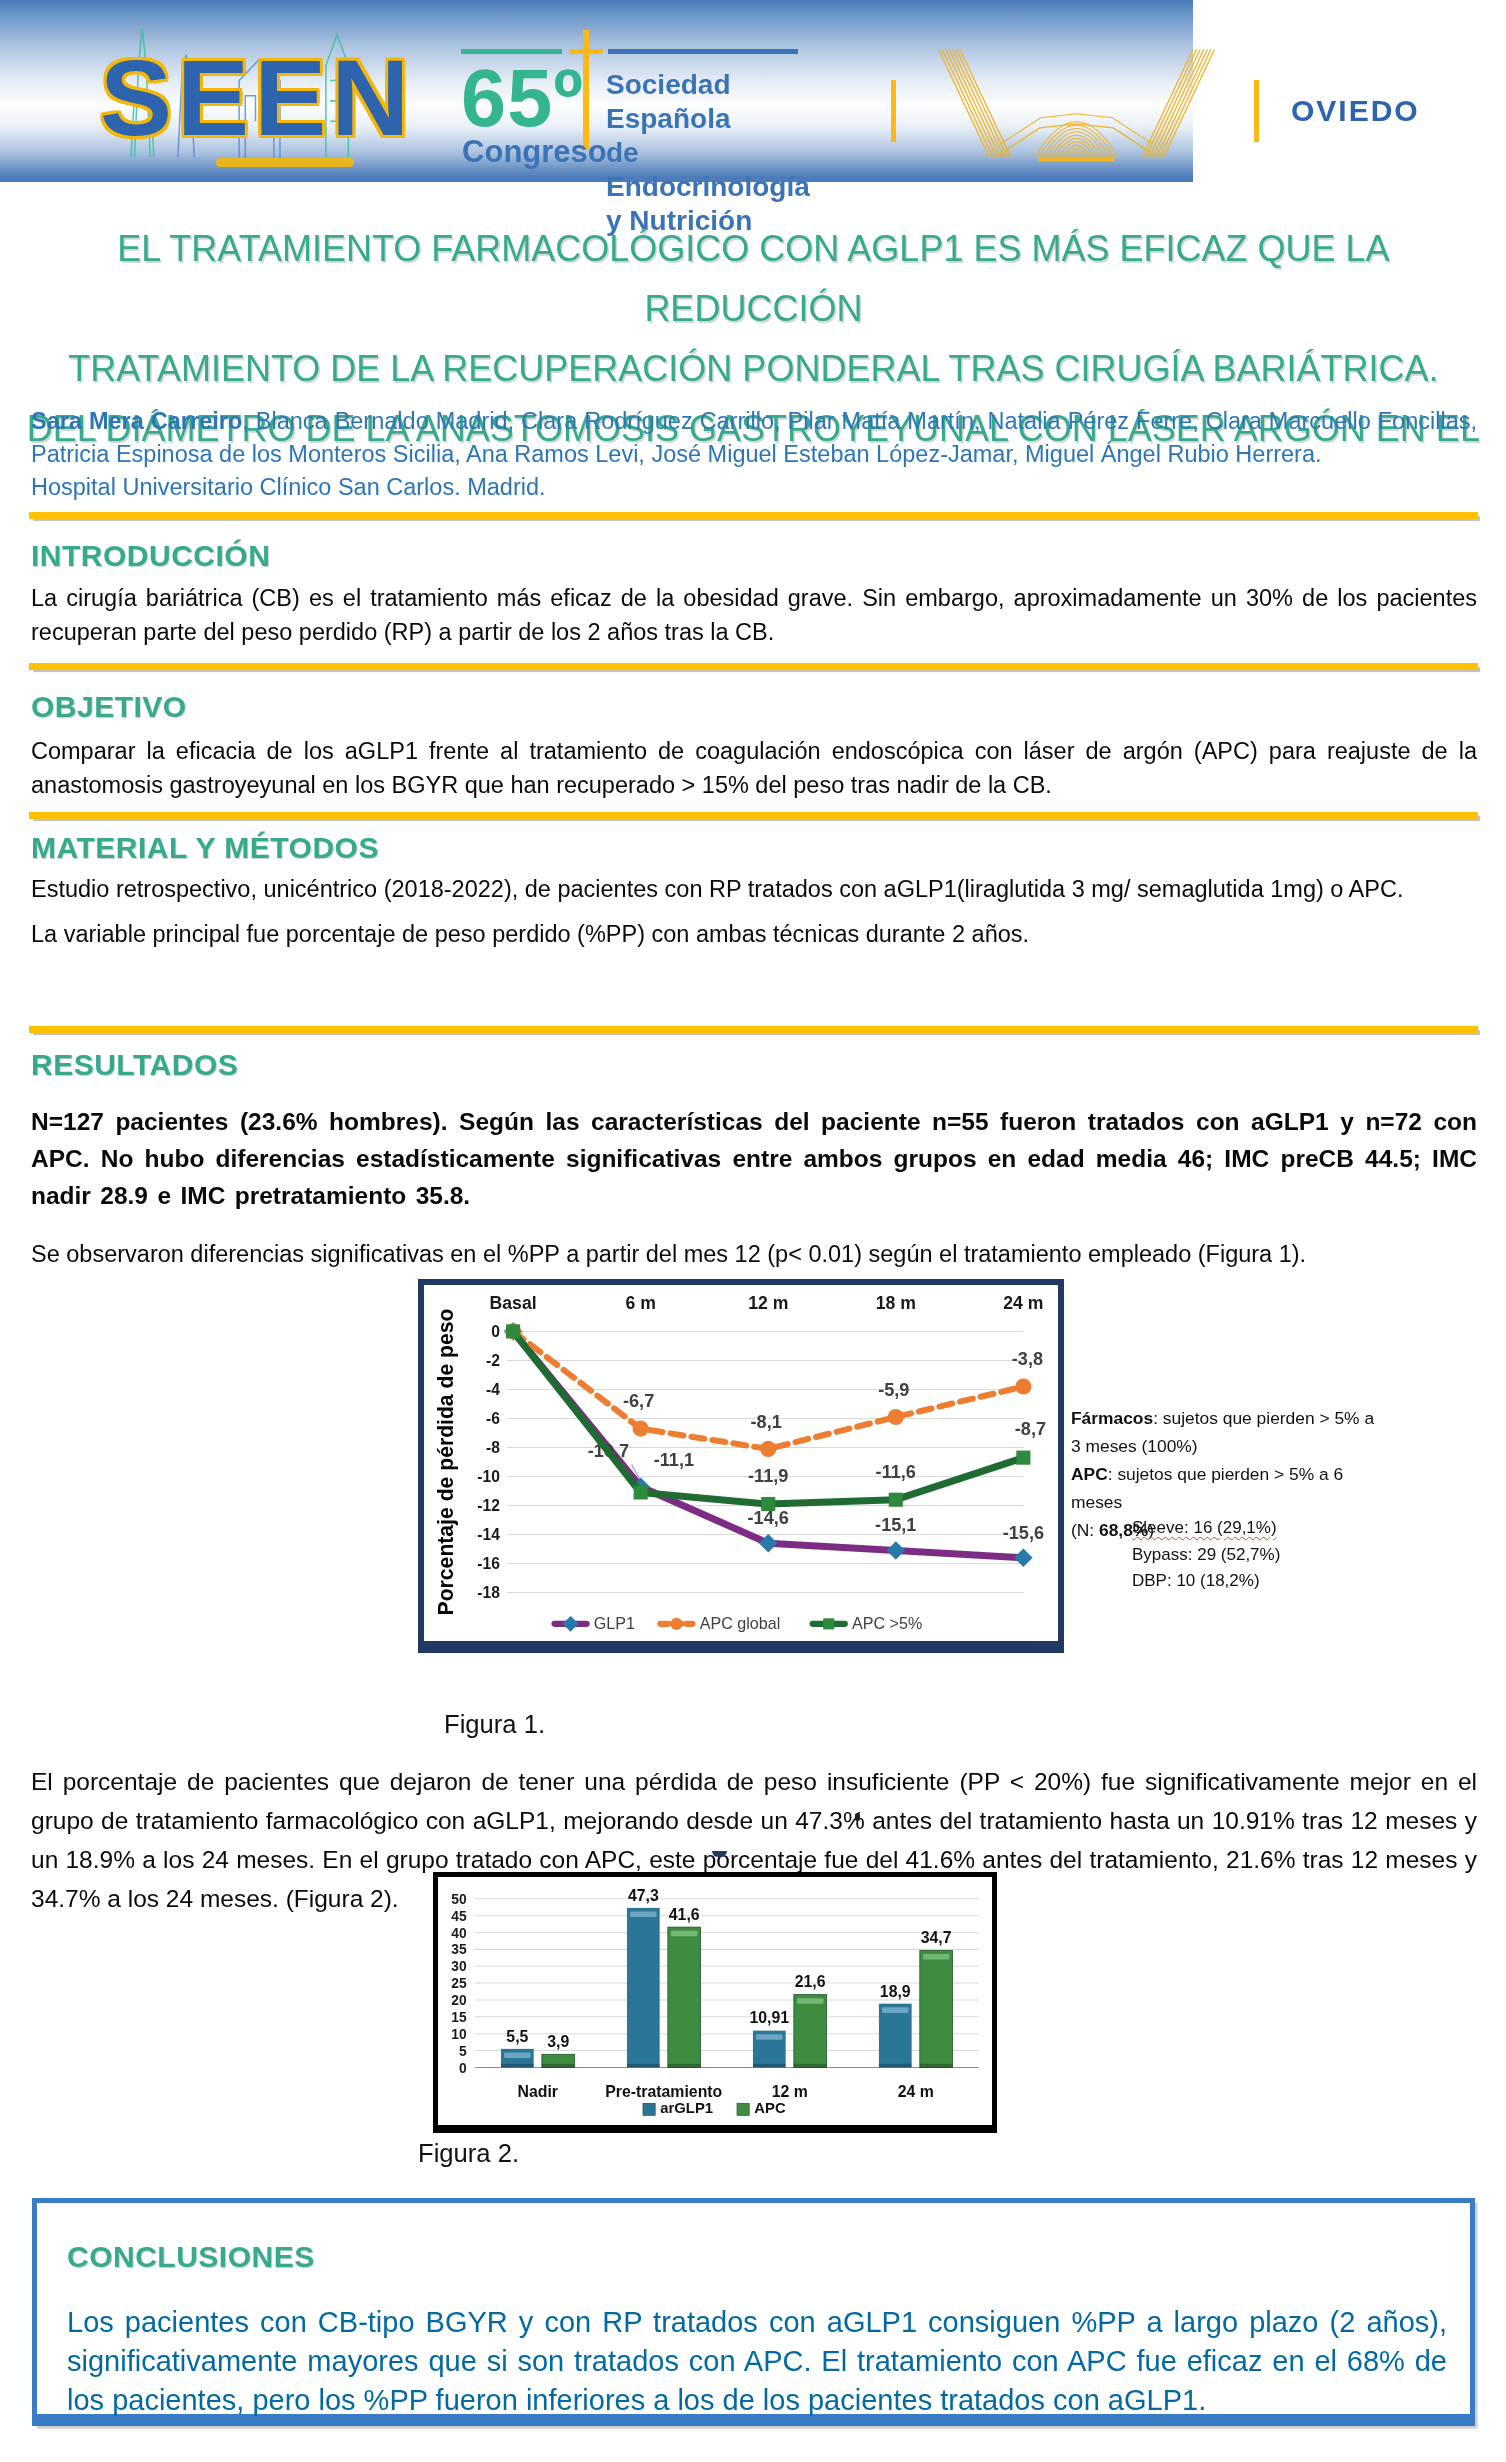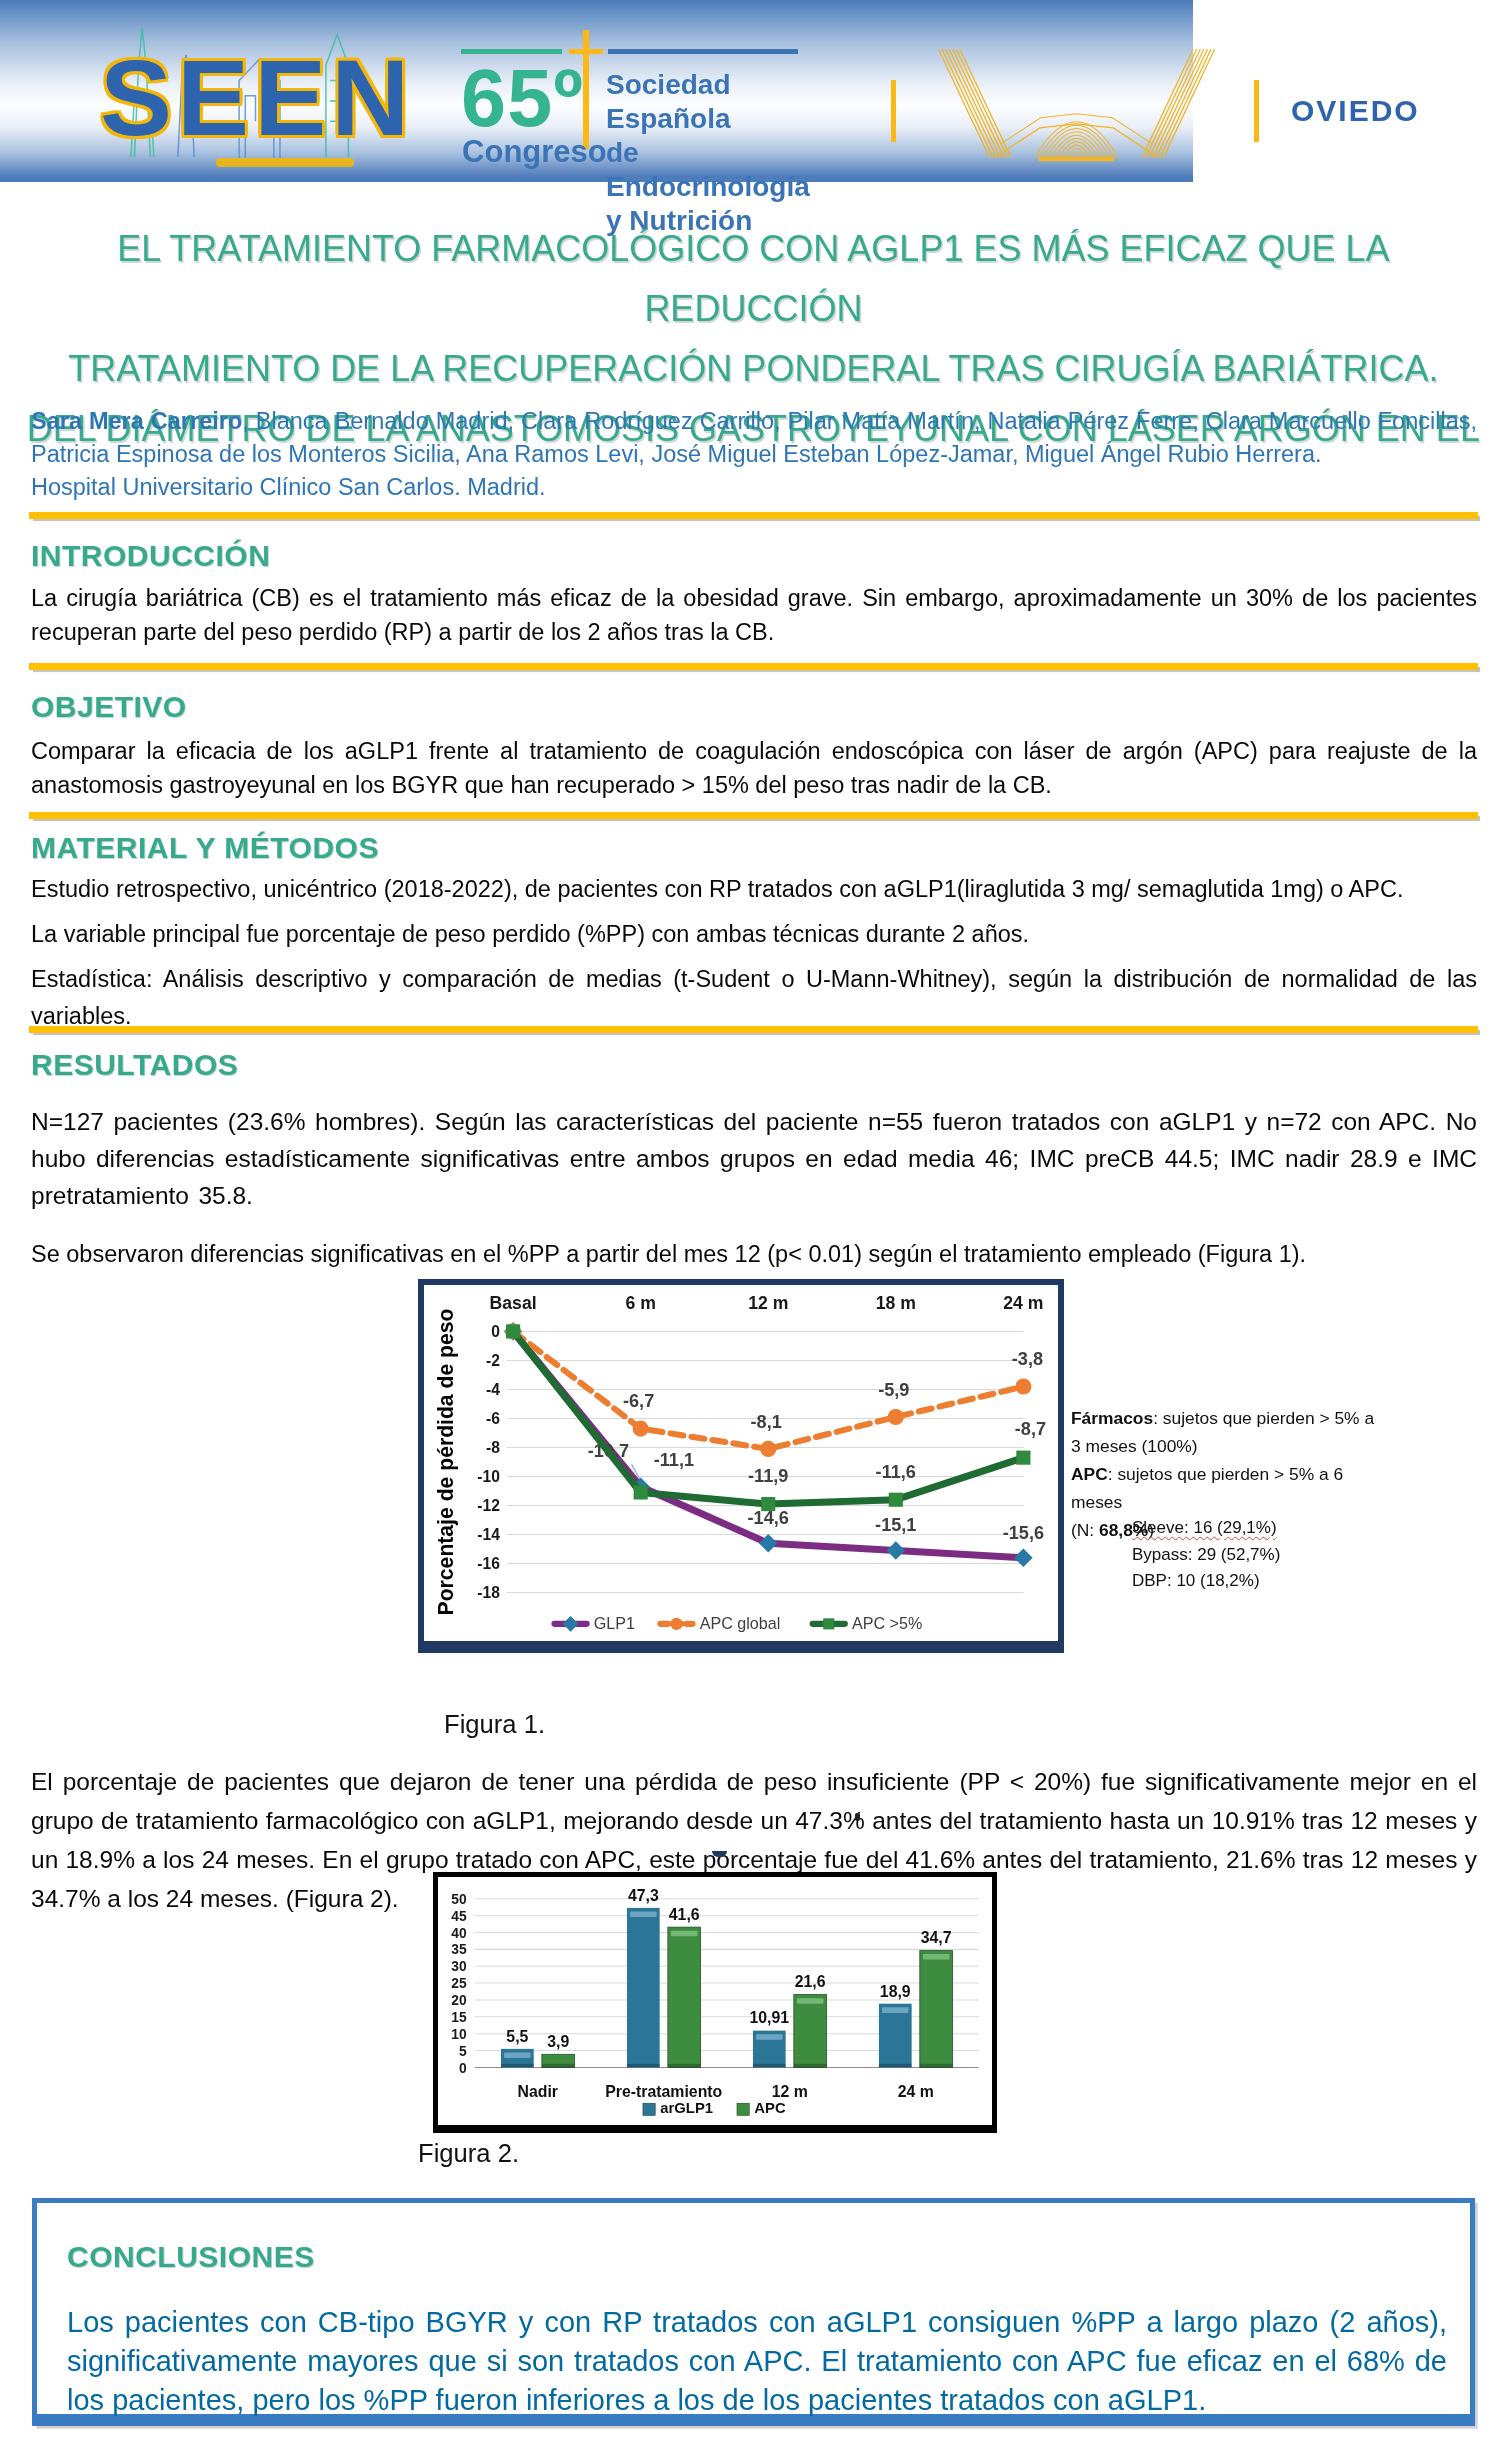--- a/index.html
+++ b/index.html
@@ -50,21 +50,21 @@
   .section-heading {
     position:absolute; left:31px; font-size:30px; font-weight:800; color:#37aa8d; letter-spacing:0.5px;
     text-shadow:1px 1px 0 rgba(30,90,75,0.25);
   }
   .h-intro { top:539px; } .h-objetivo { top:690px; } .h-metodos { top:831px; } .h-resultados { top:1048px; }
   .body-text { position:absolute; left:31px; width:1446px; font-size:23.5px; line-height:34px; text-align:justify; color:#0a0a0a; }
   .p-intro { top:581px; }
   .p-objetivo { top:734px; }
   .p-metodos { top:871px; line-height:37px; }
   .p-metodos p { margin-bottom:8.2px; }
-  .p-res1 { top:1103px; font-size:24.5px; line-height:37px; word-spacing:2.6px; }
+  .p-res1 { top:1103px; font-size:24.5px; line-height:37px; word-spacing:2.6px;font-weight:bold; }
   .p-res2 { top:1237px; }
   .p-res3 { top:1762px; font-size:24.5px; line-height:39px; }
   
   .fig1-box { position:absolute; left:418px; top:1279px; width:646px; height:374px; background:#fff; border:6.1px solid #1f3864; border-bottom-width:12.3px; }
   .fig1-box svg { display:block; width:100%; height:100%; }
   .fig1-caption { position:absolute; left:444px; top:1710px; font-size:25.6px; color:#111; }
   .fig1-annot { position:absolute; left:1071px; top:1404px; width:307px; font-size:17.4px; line-height:28px; color:#111; text-align:left; }
   .fig1-annot b { font-weight:700; }
   .fig1-groups { position:absolute; left:1132px; top:1515px; width:215px; font-size:17px; line-height:26.6px; color:#111; }
   .sleeve-underline { text-decoration-line:underline; text-decoration-style:wavy; text-decoration-color:#d04a3a; text-decoration-thickness:1px; text-underline-offset:3.1px; }
@@ -177,21 +177,20 @@
 
   <div class="section-heading h-objetivo">OBJETIVO</div>
   <div class="body-text p-objetivo">Comparar la eficacia de los aGLP1 frente al tratamiento de coagulación endoscópica con láser de argón (APC) para reajuste de la anastomosis gastroyeyunal en los BGYR que han recuperado &gt; 15% del peso tras nadir de la CB.</div>
 
   <div class="divider d3"></div>
 
   <div class="section-heading h-metodos">MATERIAL Y MÉTODOS</div>
   <div class="body-text p-metodos">
     <p>Estudio retrospectivo, unicéntrico (2018-2022), de pacientes con RP tratados con aGLP1(liraglutida 3 mg/ semaglutida 1mg) o APC.</p>
     <p>La variable principal fue porcentaje de peso perdido (%PP) con ambas técnicas durante 2 años.</p>
-    <p>Estadística: Análisis descriptivo y comparación de medias (t-Sudent o U-Mann-Whitney), según la distribución de normalidad de las variables.</p>
   </div>
 
   <div class="divider d4"></div>
 
   <div class="section-heading h-resultados">RESULTADOS</div>
   <div class="body-text p-res1">N=127 pacientes (23.6% hombres). Según las características del paciente n=55 fueron tratados con aGLP1 y n=72 con APC. No hubo diferencias estadísticamente significativas entre ambos grupos en edad media 46; IMC preCB 44.5; IMC nadir 28.9 e IMC pretratamiento 35.8.</div>
   <div class="body-text p-res2">Se observaron diferencias significativas en el %PP a partir del mes 12 (p&lt; 0.01) según el tratamiento empleado (Figura 1).</div>
 
   <div class="fig1-box">
       <svg id="fig1-svg" viewBox="0 0 1240 706">

